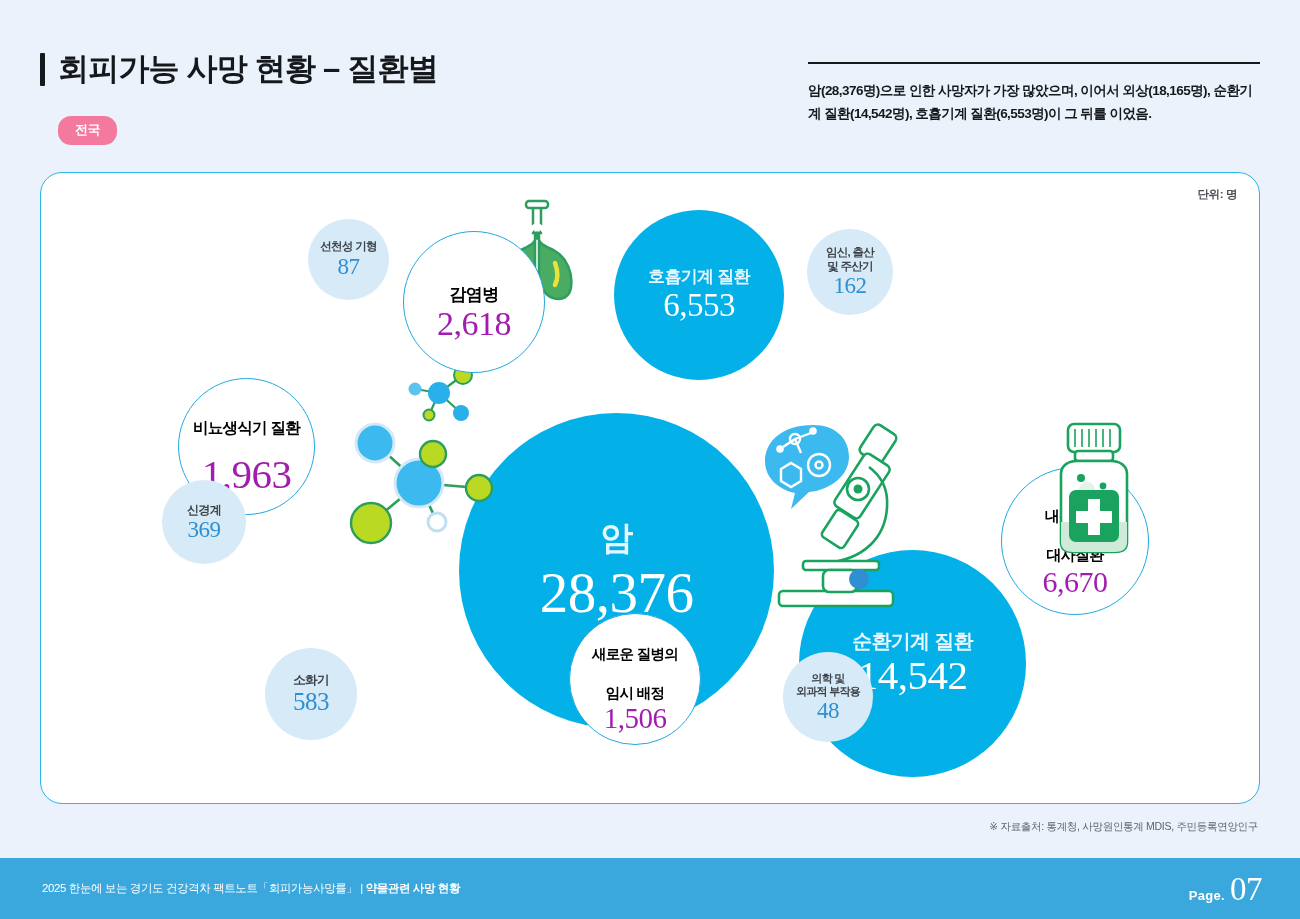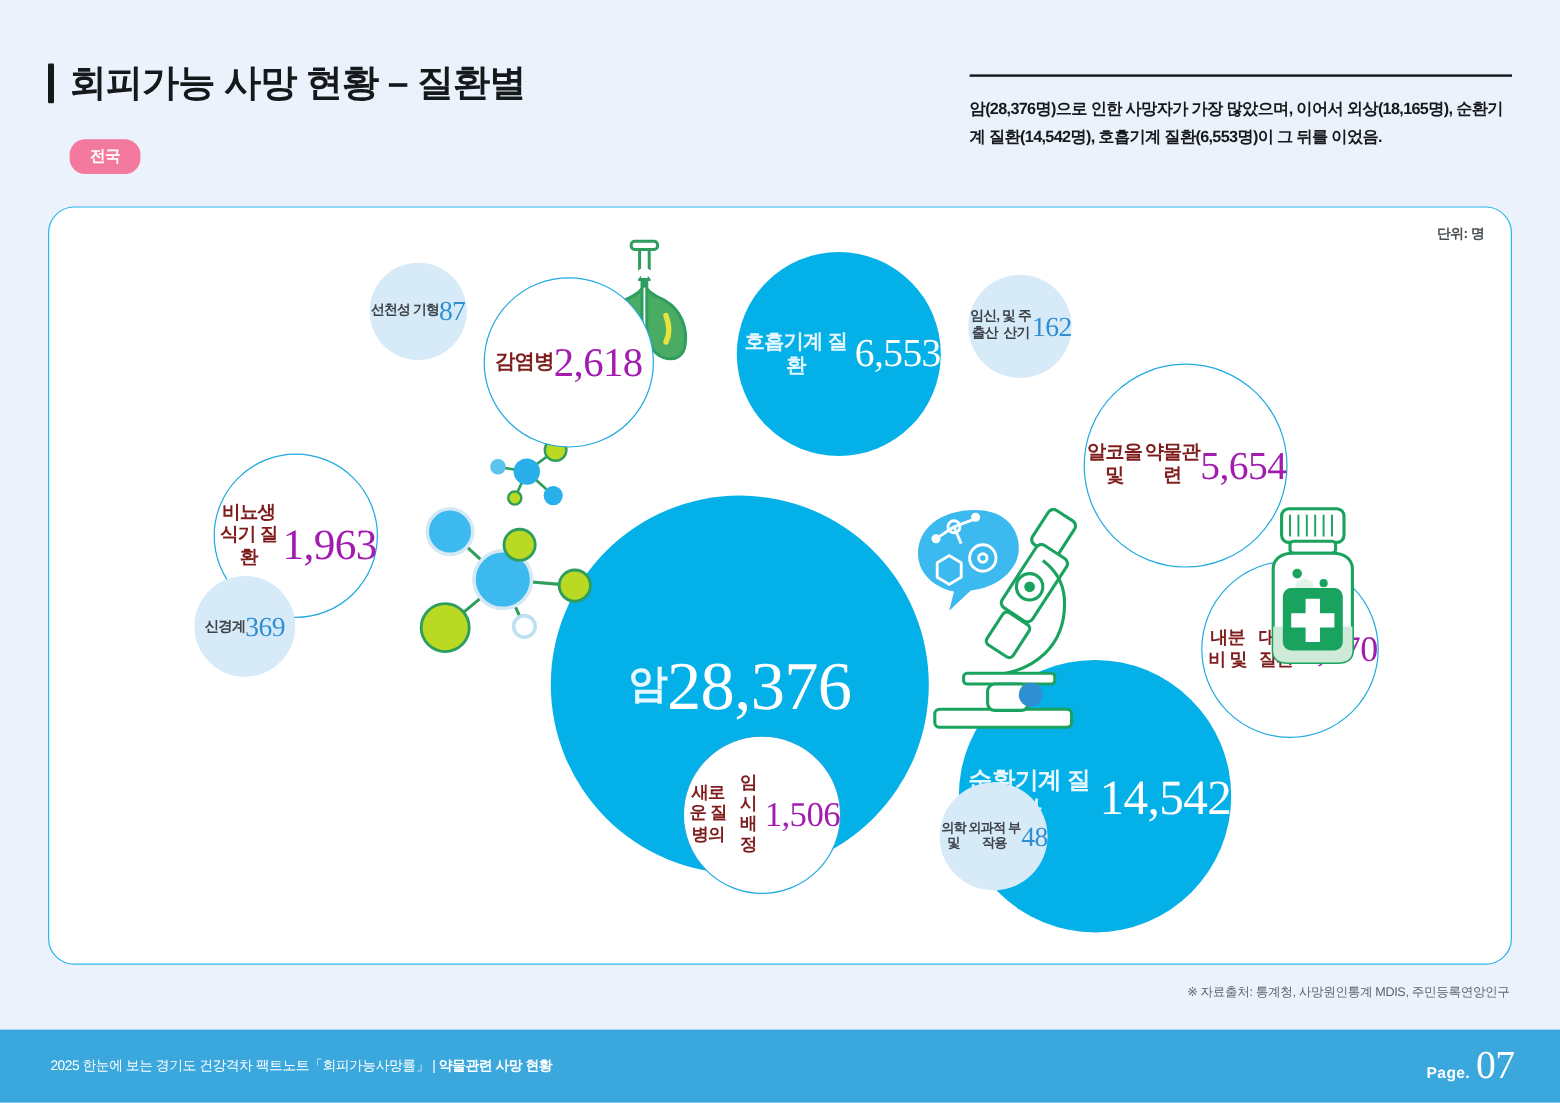--- a/index.html
+++ b/index.html
@@ -42,34 +42,34 @@
     border-radius: 22px; overflow: hidden;
   }
   .unit-label {
     position: absolute; right: 22px; top: 14px;
     font-size: 11.5px; font-weight: 700; color: #4a4f55; letter-spacing: -0.4px;
     z-index: 40;
   }
 
   
   .bub { position: absolute; border-radius: 50%; display: flex;
-         flex-direction: row; align-items: center; justify-content: center;
+         flex-direction: column; align-items: center; justify-content: center;
          text-align: center; }
   .bub .lbl { font-weight: 700; letter-spacing: -0.7px; line-height: 1.18; }
   .bub .val { font-weight: 400; line-height: 1.02; letter-spacing: -0.5px;
               font-family: "Liberation Serif", "DejaVu Serif", serif; }
 
   
   .solid { background: #03b0e8; color: #ffffff; }
   .solid .lbl { color: #e6f7ff; }
   .solid .val { color: #ffffff; }
 
   
   .outline { background: #ffffff; border: 1.8px solid #20a9e0; }
-  .outline .lbl { color: #7f1d1d; }
+  .outline .lbl { color: #000000; margin-top: 22px; }
   .outline .val { color: #a21caf; }
 
   
   .tint { background: #d7eaf8; }
   .tint .lbl { color: #3d4349; }
   .tint .val { color: #2f8fd0; }
 
   
   .deco { position: absolute; pointer-events: none; }
 
@@ -216,48 +216,47 @@
     <div class="bub solid" style="left:758px; top:377px; width:227px; height:227px; z-index:14;">
       <div class="lbl" style="font-size:20px;">순환기계 질환</div>
       <div class="val" style="font-size:41px; margin-top:2px;">14,542</div>
     </div>
 
     <div class="bub solid" style="left:573px; top:37px; width:170px; height:170px; z-index:16;">
       <div class="lbl" style="font-size:17px;">호흡기계 질환</div>
       <div class="val" style="font-size:33px; margin-top:2px;">6,553</div>
     </div>
 
-    <div class="bub outline" style="left:862px; top:130px; width:170px; height:170px; z-index:24;">
-      <div class="lbl" style="font-size:16px;">알코올 및</div>
-      <div class="lbl" style="font-size:16px;">약물관련</div>
-      <div class="val" style="font-size:33px; margin-top:4px;">5,654</div>
-    </div>
 
     <div class="bub outline" style="left:960px; top:294px; width:148px; height:148px; z-index:24;">
       <div class="lbl" style="font-size:15px;">내분비 및</div>
       <div class="lbl" style="font-size:15px;">대사질환</div>
       <div class="val" style="font-size:30px; margin-top:3px;">6,670</div>
     </div>
 
     <div class="bub outline" style="left:362px; top:58px; width:142px; height:142px; z-index:20;">
       <div class="lbl" style="font-size:17px;">감염병</div>
       <div class="val" style="font-size:34px; margin-top:2px;">2,618</div>
     </div>
 
     <div class="bub outline" style="left:137px; top:205px; width:137px; height:137px; z-index:20;">
       <div class="lbl" style="font-size:15.5px;">비뇨생식기 질환</div>
-      <div class="val" style="font-size:36px; margin-top:16px;">1,963</div>
+      <div class="val" style="font-size:41px; margin-top:16px;">1,963</div>
     </div>
 
     <div class="bub outline" style="left:528px; top:440px; width:132px; height:132px; z-index:24;">
       <div class="lbl" style="font-size:14.5px;">새로운 질병의</div>
       <div class="lbl" style="font-size:14.5px;">임시 배정</div>
       <div class="val" style="font-size:29px; margin-top:2px;">1,506</div>
     </div>
 
+    <div class="bub tint" style="left:224px; top:475px; width:92px; height:92px; z-index:26;">
+      <div class="lbl" style="font-size:12.5px;">소화기</div>
+      <div class="val" style="font-size:25px; margin-top:1px;">583</div>
+    </div>
 
     <div class="bub tint" style="left:121px; top:307px; width:84px; height:84px; z-index:26;">
       <div class="lbl" style="font-size:12px;">신경계</div>
       <div class="val" style="font-size:23px; margin-top:1px;">369</div>
     </div>
 
     <div class="bub tint" style="left:766px; top:56px; width:86px; height:86px; z-index:26;">
       <div class="lbl" style="font-size:11.5px;">임신, 출산</div>
       <div class="lbl" style="font-size:11.5px;">및 주산기</div>
       <div class="val" style="font-size:23px; margin-top:1px;">162</div>

